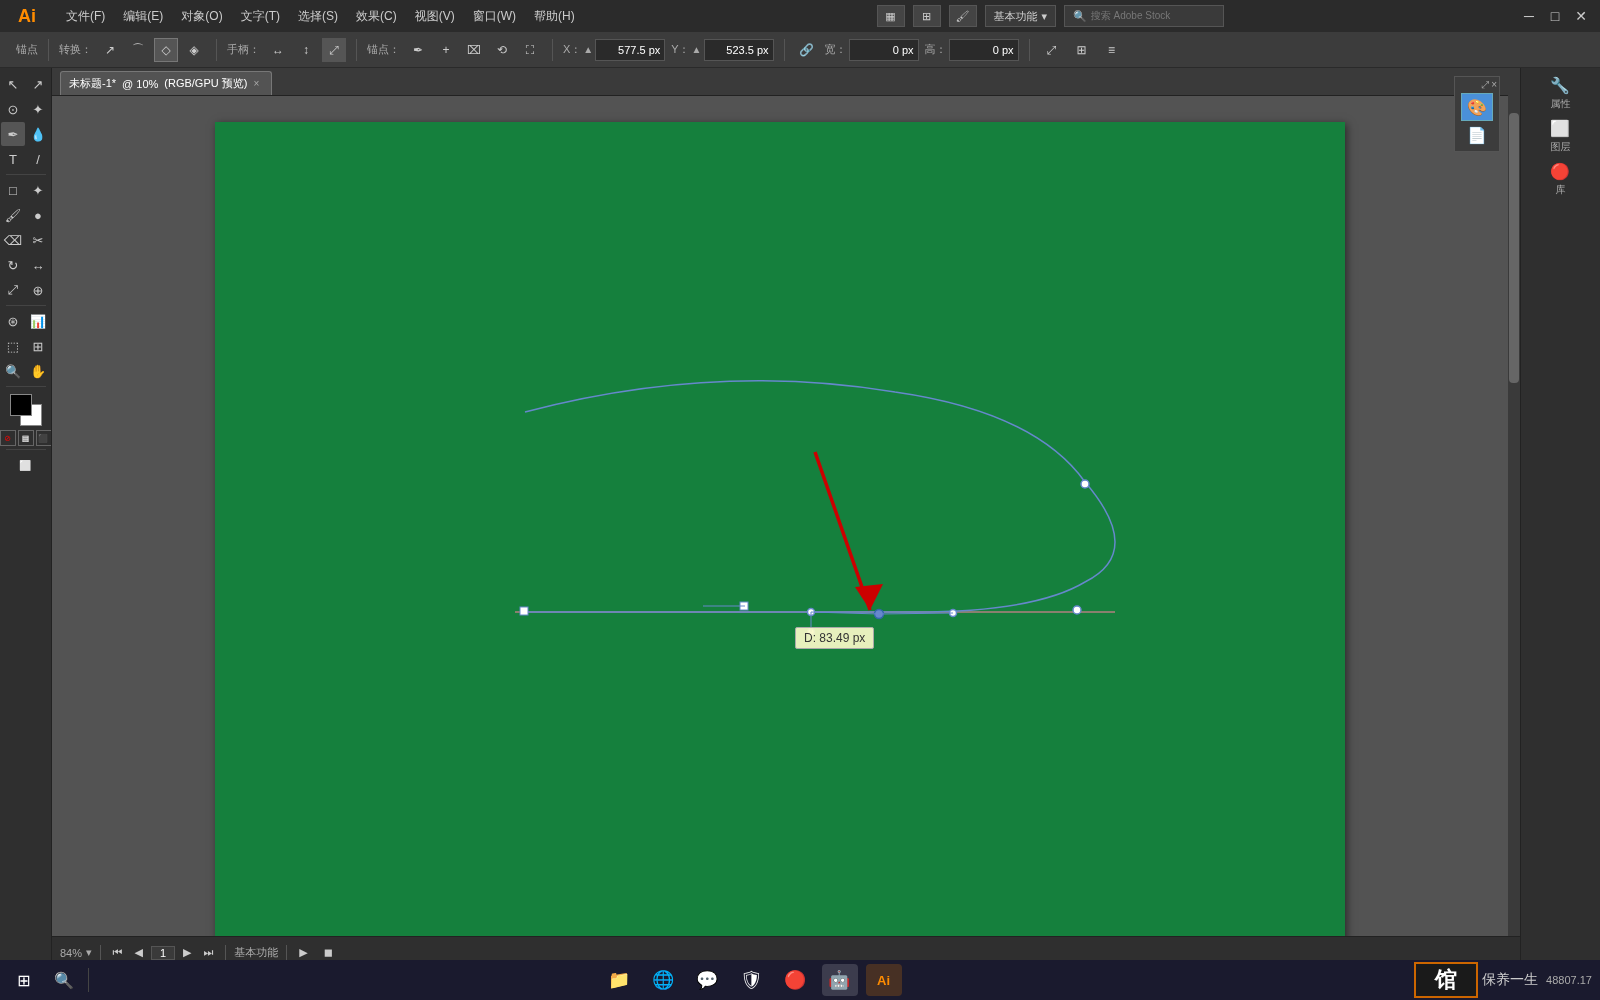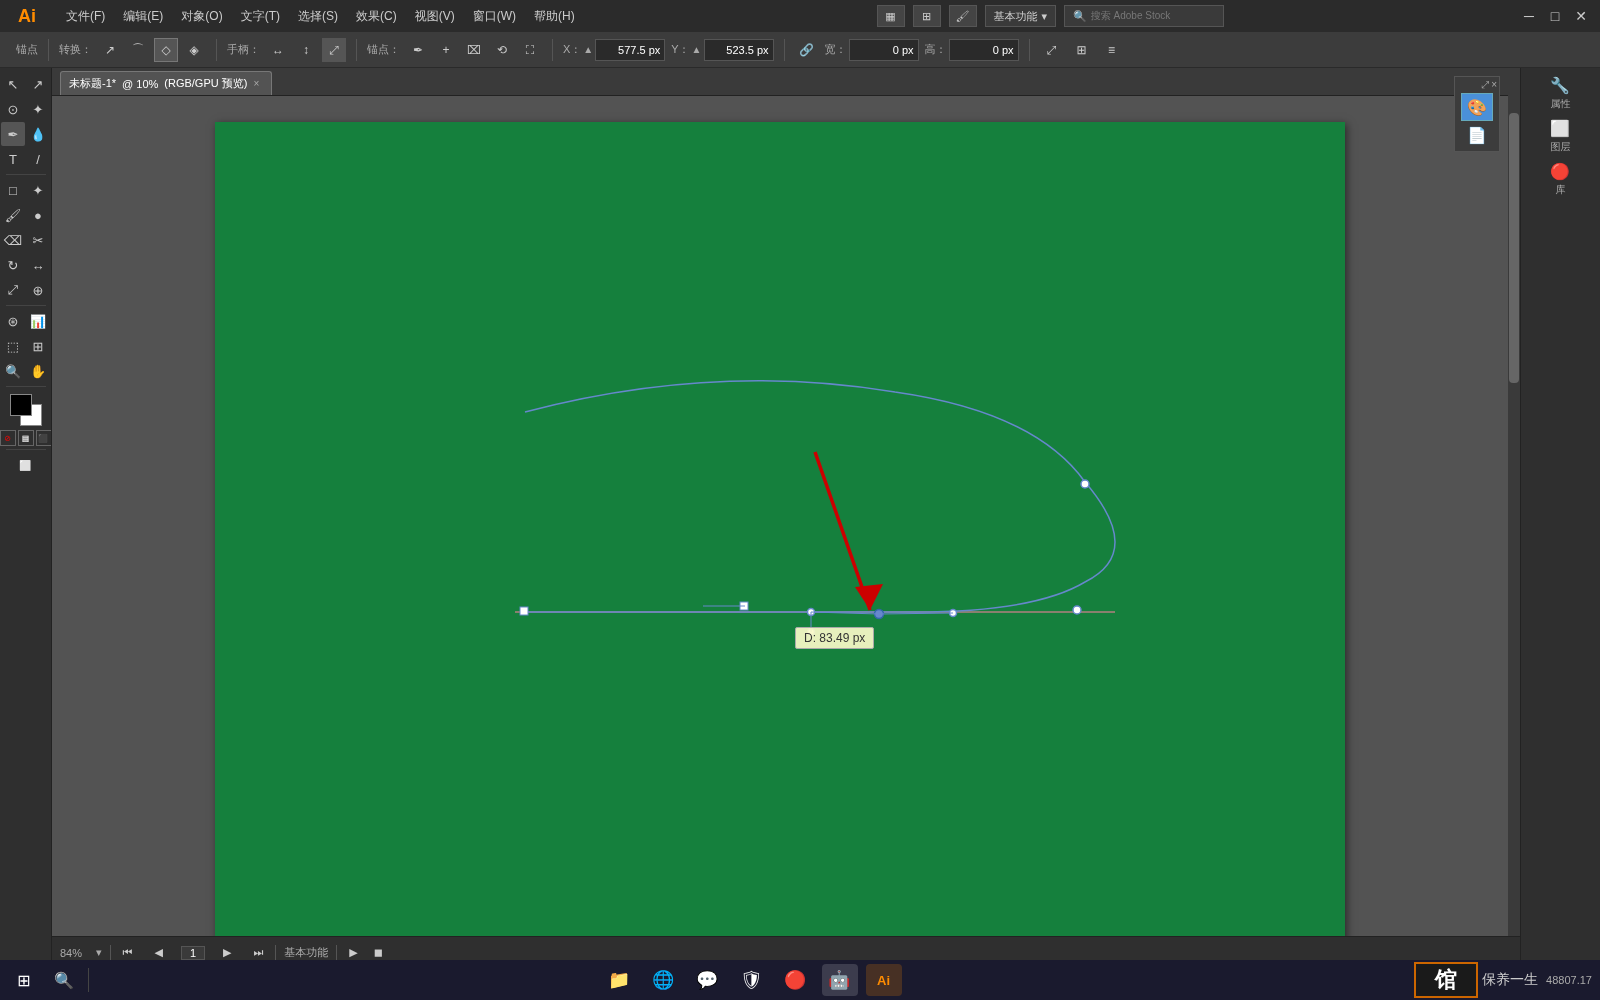--- a/index.html
+++ b/index.html
@@ -104,21 +104,21 @@
     
     #v-scrollbar { position: absolute; right: 0; top: 0; width: 12px; height: 100%; background: #3a3a3a; }
     #v-thumb { position: absolute; top: 5%; width: 10px; left: 1px; height: 30%; background: #666; border-radius: 4px; }
 
     
     #status-bar {
       width: 100%; height: 32px; background: #2f2f2f;
       display: flex; align-items: center; padding: 0 8px; gap: 8px;
       border-top: 1px solid #222;
     }
-    .status-item { color: #aaa; font-size: 11px; display: flex; align-items: center; gap: 14px; }
+    .status-item { color: #aaa; font-size: 11px; display: flex; align-items: center; gap: 4px; }
     .status-sep { width: 1px; height: 16px; background: #555; }
     .status-btn { color: #ccc; font-size: 11px; cursor: pointer; padding: 2px 4px; }
 
     
     #taskbar {
       width: 100%; height: 40px; background: #1a1a2e;
       display: flex; align-items: center; padding: 0 8px; gap: 8px;
       position: absolute; bottom: 0;
     }
     .taskbar-btn { width: 32px; height: 32px; display: flex; align-items: center; justify-content: center; border-radius: 4px; cursor: pointer; font-size: 16px; }

